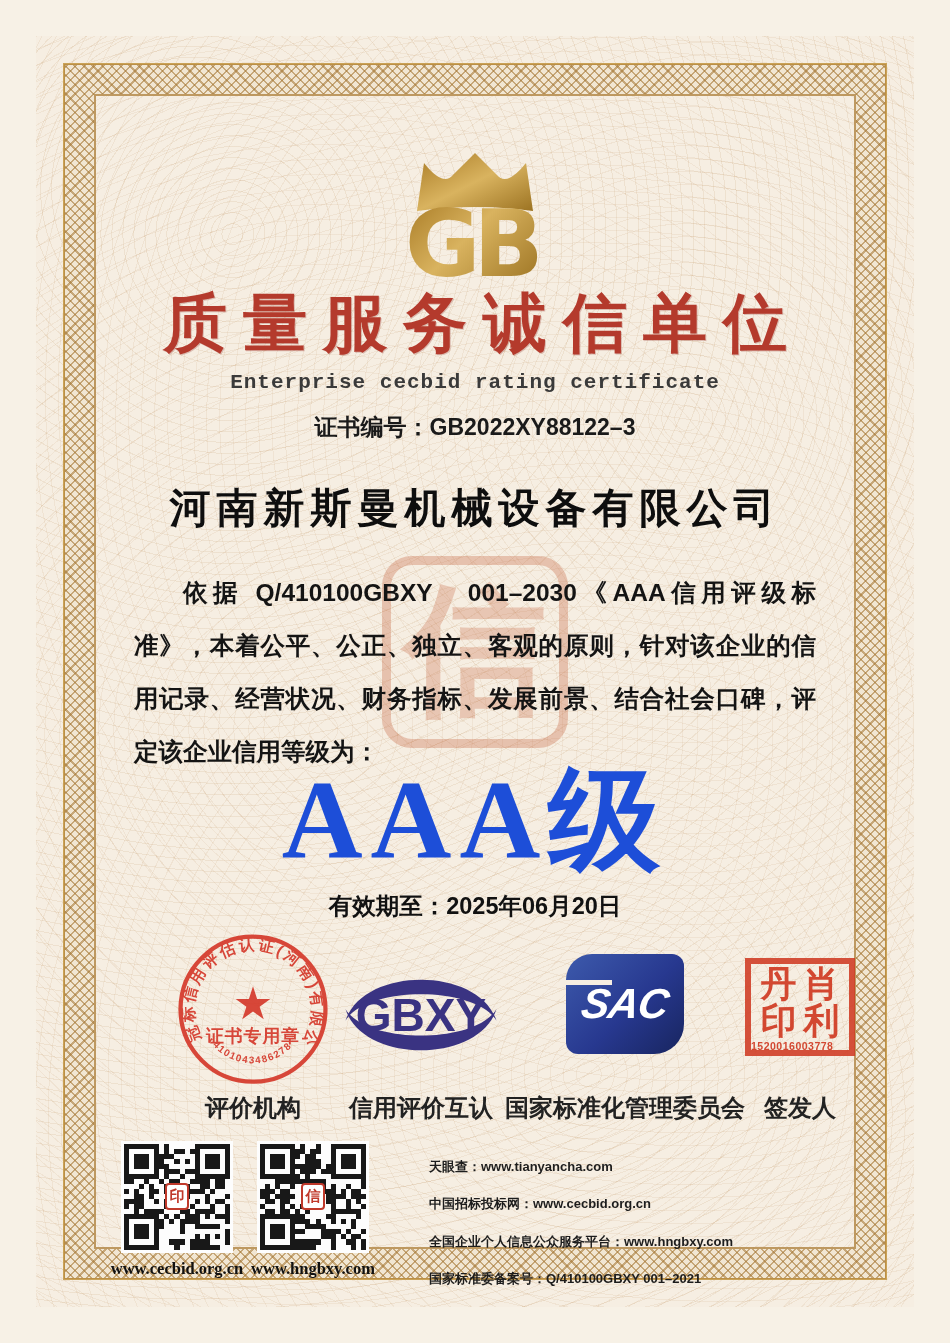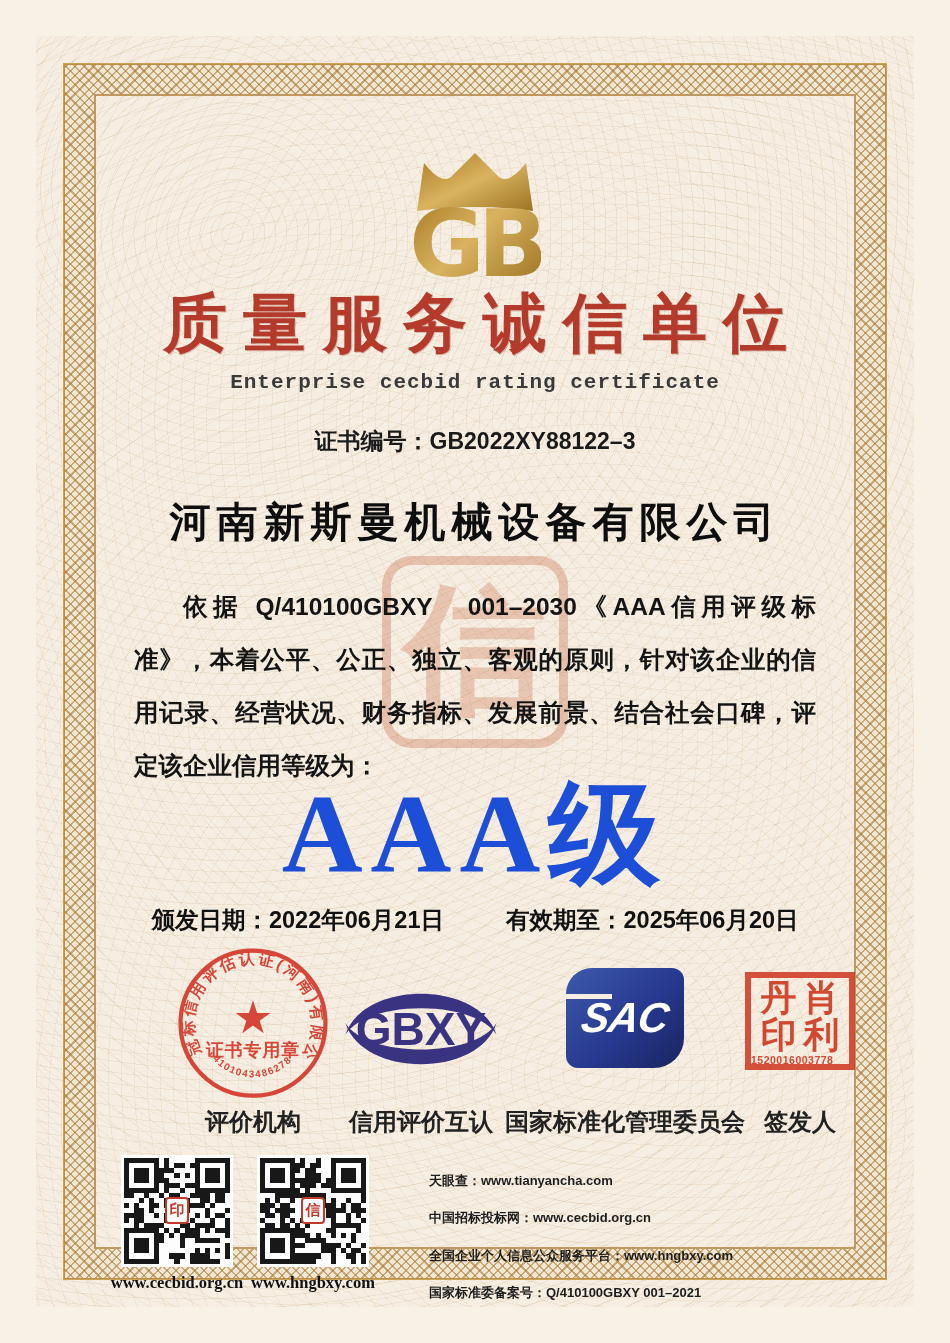--- a/index.html
+++ b/index.html
@@ -38,34 +38,34 @@
   .content{position:absolute;inset:96px;display:flex;flex-direction:column;align-items:center;z-index:2}
 
   
   .watermark{position:absolute;left:50%;top:556px;transform:translateX(-50%);
     width:186px;height:192px;border:9px solid rgba(198,106,70,.34);border-radius:30px;
     display:flex;align-items:center;justify-content:center;z-index:1;}
   .watermark span{font-size:142px;font-weight:bold;color:rgba(198,106,70,.30);
     font-family:"Liberation Serif",serif;}
 
   
-  .logo{margin-top:55px;display:flex;flex-direction:column;align-items:center}
+  .logo{margin-top:55px;display:flex;flex-direction:column;align-items:flex-start}
   .gb-text{
     margin-top:-14px;font-size:92px;line-height:.95;font-weight:900;letter-spacing:-7px;
     font-family:"DejaVu Sans",sans-serif;
     background:linear-gradient(135deg,#a87a24 0%,#d9b35f 45%,#9c7322 100%);
     -webkit-background-clip:text;background-clip:text;color:transparent;
   }
 
   .title{margin-top:2px;font-size:64px;line-height:1.05;font-weight:900;color:var(--red);
     letter-spacing:16px;margin-right:-16px;font-family:"Liberation Serif",serif;
     text-shadow:1px 1px 0 rgba(140,40,30,.25);}
   .subtitle{margin-top:13px;font-size:21px;letter-spacing:1px;color:#3a3a3a;
     font-family:"Liberation Mono",monospace;font-weight:bold}
-  .certno{margin-top:32px;font-size:23px;font-weight:bold;color:#1a1a1a}
+  .certno{margin-top:18px;font-size:23px;font-weight:bold;color:#1a1a1a}
   .company{margin-top:38px;font-size:41px;font-weight:bold;letter-spacing:6px;color:#0e0e0e}
   .bodytext{margin-top:30px;width:682px;font-size:24.5px;line-height:53px;font-weight:bold;
     color:#141414;text-indent:2em;text-align:justify}
   .grade{margin-top:-14px;font-size:112px;font-weight:bold;color:#1d4ed8;letter-spacing:8px;
     font-family:"Liberation Serif",serif;line-height:1.0}
   .dates{margin-top:14px;font-size:23.5px;font-weight:bold;display:flex;gap:62px;color:#111}
 
   
   .seal-row{margin-top:10px;margin-left:48px;width:660px;display:flex;align-items:flex-start;
     justify-content:space-between;height:192px}
@@ -136,21 +136,20 @@
   <div class="subtitle">Enterprise cecbid rating certificate</div>
   <div class="certno"><span>证书编号：</span><span>GB2022XY88122–3</span></div>
 
   <div class="company">河南新斯曼机械设备有限公司</div>
 
   <div class="bodytext">依据 Q/410100GBXY　001–2030《AAA信用评级标准》，本着公平、公正、独立、客观的原则，针对该企业的信用记录、经营状况、财务指标、发展前景、结合社会口碑，评定该企业信用等级为：</div>
 
   <div class="grade">AAA级</div>
 
   <div class="dates">
-    <div><span>颁发日期：</span><span>2022年06月21日</span></div>
     <div><span>有效期至：</span><span>2025年06月20日</span></div>
   </div>
 
   <div class="seal-row">
 
     <div class="seal-item">
       <svg width="168" height="168" viewBox="0 0 170 170" style="opacity:.92">
         <defs>
           <path id="ringpath" d="M30.4,113.5 A63,63 0 1 1 139.6,113.5"></path>
           <path id="numpath" d="M42,120 A57,57 0 0 0 128,120"></path>

